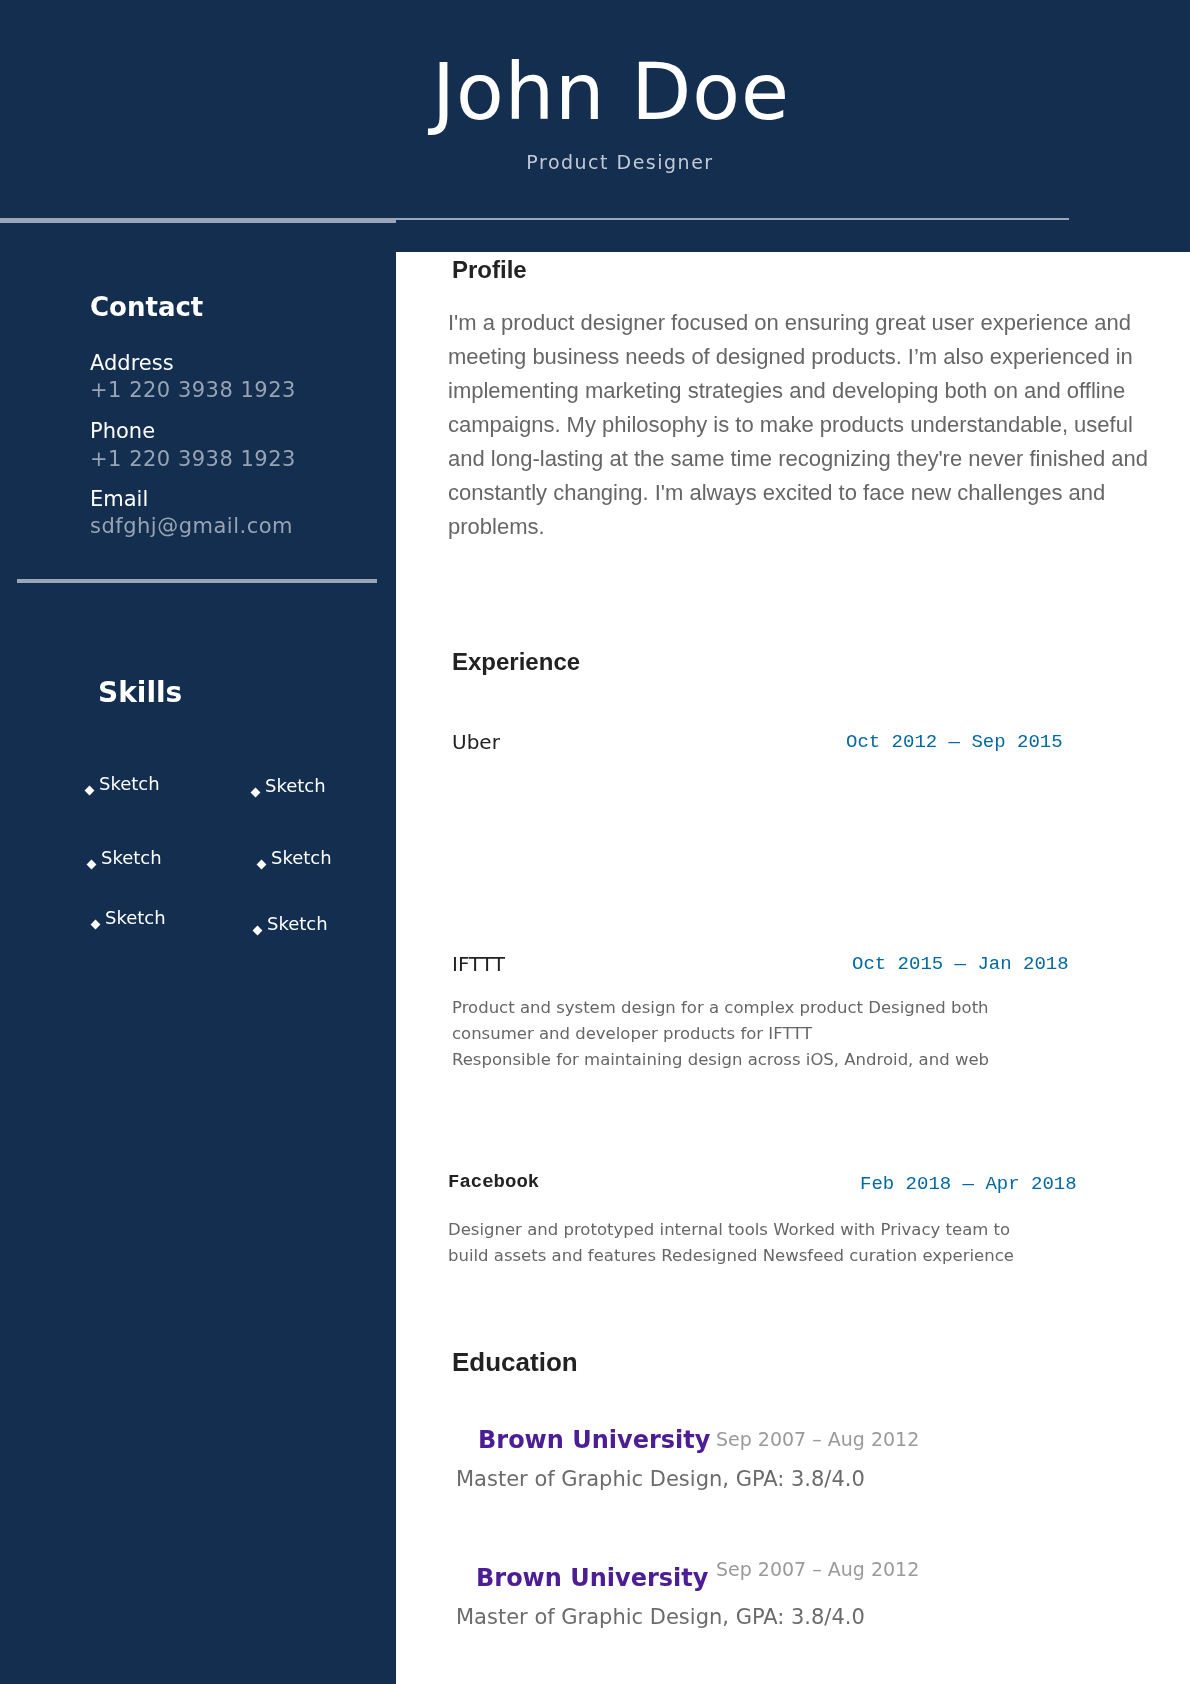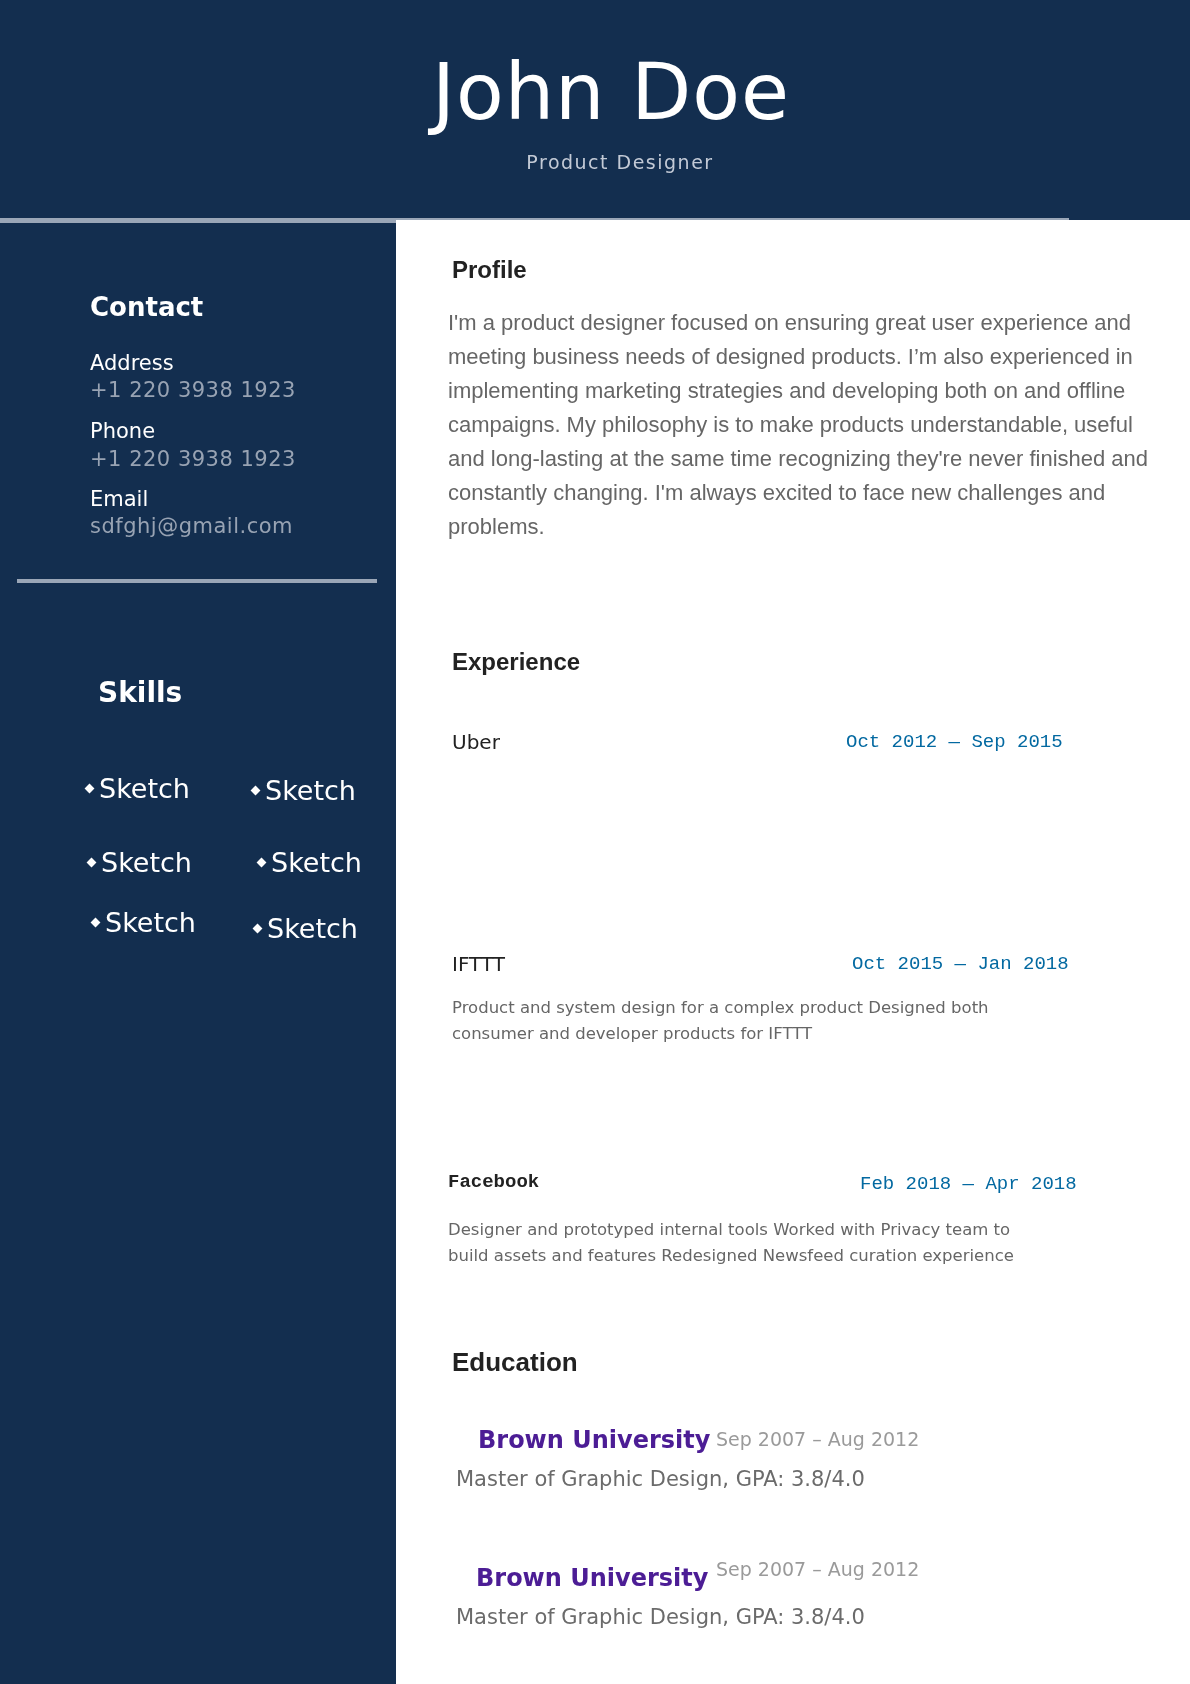--- a/index.html
+++ b/index.html
@@ -1,20 +1,20 @@
 <!DOCTYPE html>
 <html><head>
   <meta charset="utf-8">
   <style>
     * { box-sizing: border-box; margin: 0; padding: 0; }
     html, body { width: 1190px; height: 1684px; background: #ffffff; overflow: hidden; }
     body { position: relative; font-family: "Liberation Sans", sans-serif; }
 
     .header {
-      position: absolute; left: 0; top: 0; width: 1190px; height: 220px;
+      position: absolute; left: 0; top: 0; width: 1190px; height: 252px;
       background: #132e4f;
     }
     .header .name {
       position: absolute; left: 0; width: 1222px; top: 44px;
       text-align: center; color: #ffffff;
       font-family: "DejaVu Sans", sans-serif; font-size: 78px; font-weight: 500;
       letter-spacing: 1px; line-height: 96px;
     }
     .header .title {
       position: absolute; left: 0; width: 1240px; top: 151px;
@@ -47,22 +47,22 @@
     }
     .sidebar-divider {
       position: absolute; left: 17px; top: 359px; width: 360px; height: 4px; background: #9aa6b7;
     }
     .skills-heading {
       position: absolute; left: 98px; top: 456px; color: #ffffff;
       font-family: "DejaVu Sans", sans-serif; font-size: 28px; font-weight: bold;
     }
     .skill {
       position: absolute; color: #ffffff;
-      font-family: "DejaVu Sans", sans-serif; font-size: 27px;
-      display: flex; align-items: center; gap: 6px;
+      font-family: "DejaVu Sans", sans-serif; font-size: 18px;
+      display: flex; align-items: flex-end; gap: 6px;
     }
     .skill .diamond {
       display: inline-block; width: 7px; height: 7px; background: #ffffff; transform: rotate(45deg);
     }
 
     .main { position: absolute; left: 396px; top: 220px; width: 794px; height: 1464px; }
     .section-heading {
       position: absolute; color: #222222;
       font-family: "Liberation Sans", sans-serif; font-weight: bold;
     }
@@ -157,20 +157,21 @@
   <div class="section-heading" style="left:56px; top:428px; font-size:24px;">Experience</div>
 
   <div class="job-company" style="left:56px; top:510px;">Uber</div>
   <div class="job-date" style="left:450px; top:511px;">Oct 2012 — Sep 2015</div>
 
   <div class="job-company" style="left:56px; top:732px;">IFTTT</div>
   <div class="job-date" style="left:456px; top:733px;">Oct 2015 — Jan 2018</div>
   <div class="job-desc" style="left:56px; top:775px;">
     <div>Product and system design for a complex product   Designed both</div>
     <div>consumer and developer products for IFTTT</div>
+    <div>Responsible for maintaining design across iOS, Android, and web</div>
   </div>
 
   <div class="job-company" style="left:52px; top:951px; font-weight:bold; font-size:19px;font-family:Liberation Mono, monospace;">Facebook</div>
   <div class="job-date" style="left:464px; top:953px;">Feb 2018 — Apr 2018</div>
   <div class="job-desc" style="left:52px; top:997px;">
     <div>Designer and prototyped internal tools Worked with Privacy team to</div>
     <div>build assets and features Redesigned Newsfeed curation experience</div>
   </div>
 
   <div class="section-heading" style="left:56px; top:1127px; font-size:26px;">Education</div>

